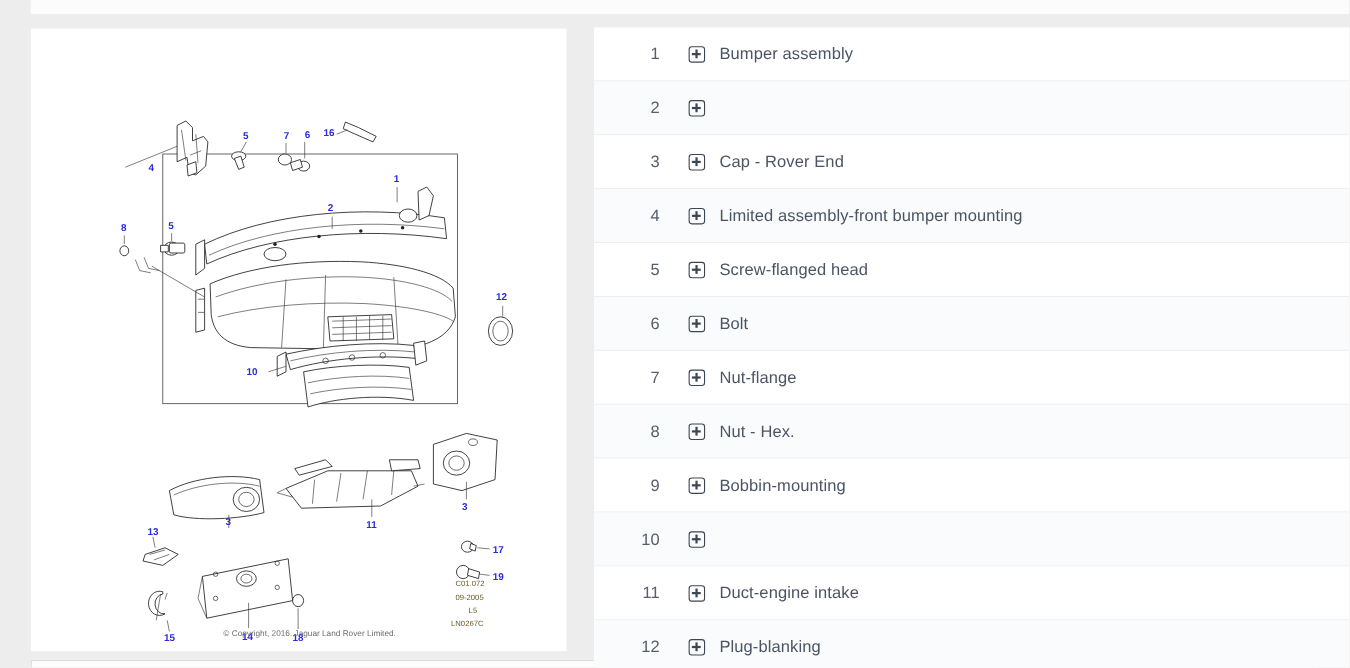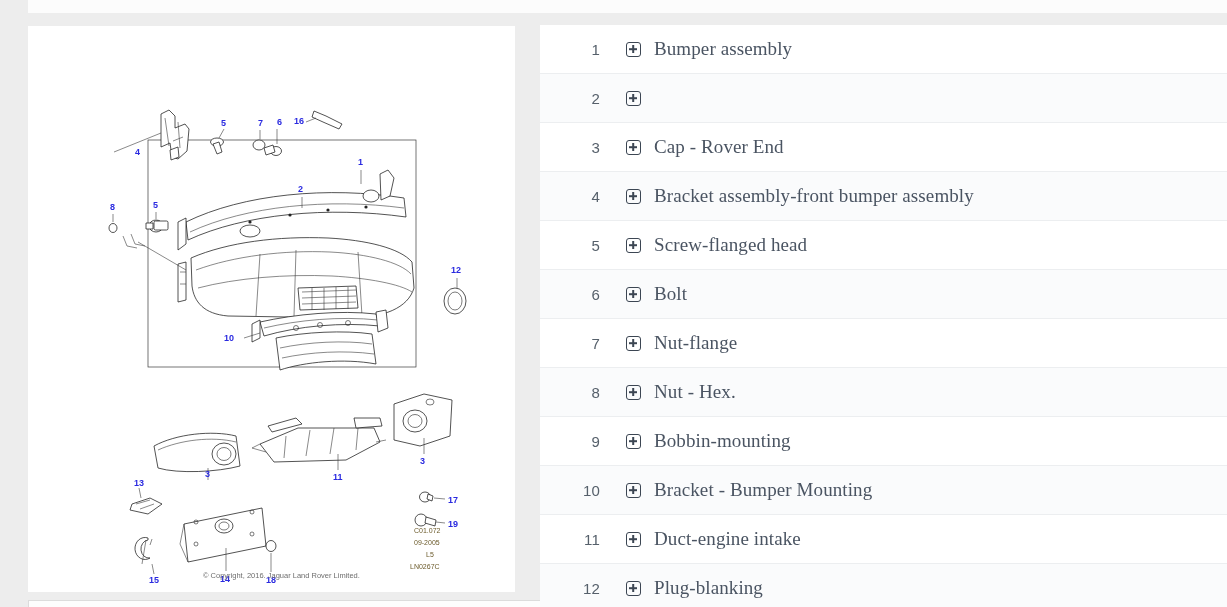--- a/index.html
+++ b/index.html
@@ -100,23 +100,23 @@
   }
   .plus-box::before {
     left: 2.6px; right: 2.6px; top: 50%;
     height: 1.6px; transform: translateY(-50%);
   }
   .plus-box::after {
     top: 2.6px; bottom: 2.6px; left: 50%;
     width: 1.6px; transform: translateX(-50%);
   }
   .part-label {
-    font-size: 19px;
+    font-size: 15px;
     color: #4a5462;
-    font-family: Liberation Serif, serif;
+    font-family: Liberation Sans, sans-serif;
     letter-spacing: 0.1px;
     white-space: nowrap;
   }
 
   
   .callout { fill: #2a2ae0; font-family: "Liberation Sans", sans-serif; font-size: 9px; font-weight: bold; }
   .docode { fill: #6b5a2a; font-family: "Liberation Sans", sans-serif; font-size: 7px; }
   .copyr { fill: #6e6e6e; font-family: "Liberation Sans", sans-serif; font-size: 7.5px; }
   .lnl { stroke: #3a3a3a; stroke-width: 0.6; fill: none; }
   .pt { fill: #ffffff; stroke: #1a1a1a; stroke-width: 0.75; }
@@ -346,21 +346,21 @@
       <div class="part-plus">
           <span class="plus-box"></span>
         </div>
       <div class="part-label">Cap - Rover End</div>
     </div>
     <div class="part-row alt">
       <div class="part-num">4</div>
       <div class="part-plus">
           <span class="plus-box"></span>
         </div>
-      <div class="part-label">Bracket assembly-front bumper assembly</div>
+      <div class="part-label">Limited assembly-front bumper mounting</div>
     </div>
     <div class="part-row">
       <div class="part-num">5</div>
       <div class="part-plus">
           <span class="plus-box"></span>
         </div>
       <div class="part-label">Screw-flanged head</div>
     </div>
     <div class="part-row alt">
       <div class="part-num">6</div>
@@ -388,21 +388,20 @@
       <div class="part-plus">
           <span class="plus-box"></span>
         </div>
       <div class="part-label">Bobbin-mounting</div>
     </div>
     <div class="part-row alt">
       <div class="part-num">10</div>
       <div class="part-plus">
           <span class="plus-box"></span>
         </div>
-      <div class="part-label">Bracket - Bumper Mounting</div>
     </div>
     <div class="part-row">
       <div class="part-num">11</div>
       <div class="part-plus">
           <span class="plus-box"></span>
         </div>
       <div class="part-label">Duct-engine intake</div>
     </div>
     <div class="part-row alt">
       <div class="part-num">12</div>

